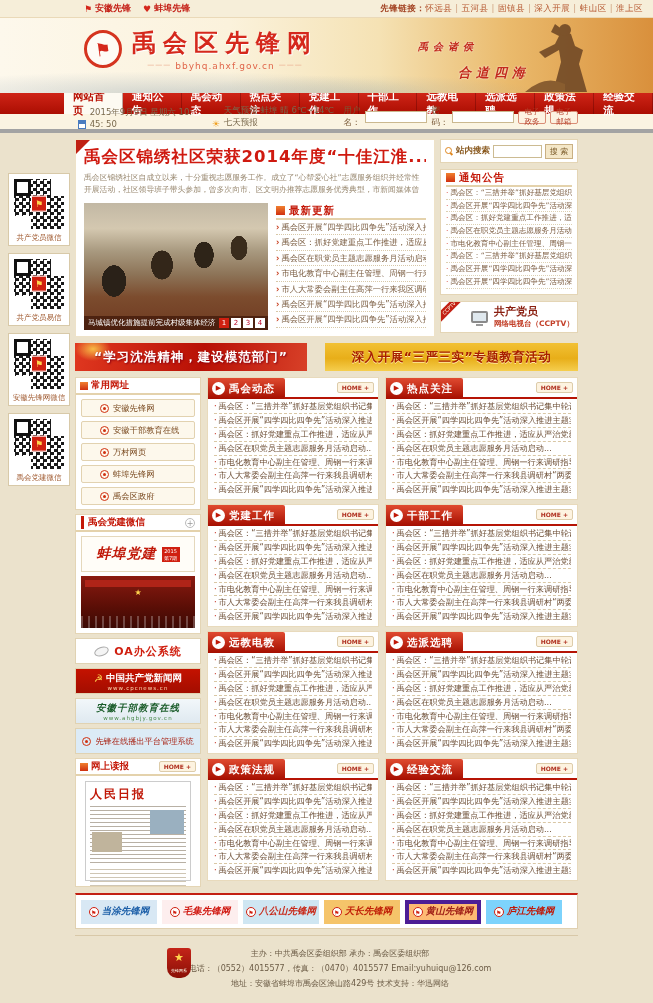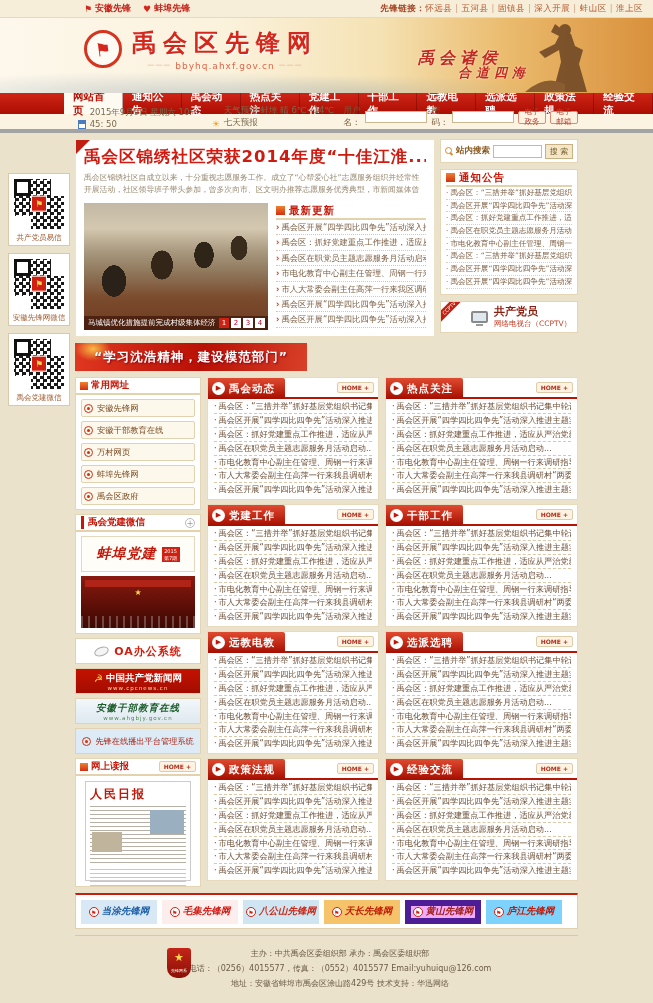--- a/index.html
+++ b/index.html
@@ -30,21 +30,21 @@
              radial-gradient(40% 100% at 55% 100%, rgba(120,145,165,.22), rgba(120,145,165,0) 70%); }
 .logo { position:absolute; left:84px; top:9px; display:flex; align-items:center; gap:10px; }
 .emblem { width:38px; height:38px; border:3px solid #d5341f; border-radius:50%;
   display:flex; align-items:center; justify-content:center; background:rgba(255,255,255,.6); }
 .emblem span { color:#d5281c; font-size:18px; transform:rotate(-8deg); }
 .lt { text-align:center; }
 .site-name { color:#d5281c; font-size:24px; font-weight:bold; letter-spacing:7px; text-shadow:1px 1px 0 #fff; }
 .site-url { color:#e0664a; font-size:9px; margin-top:2px; letter-spacing:1px; }
 .site-url::before,.site-url::after { content:"———"; color:#e9a183; margin:0 4px; font-size:7px; vertical-align:2px; }
 .statue { position:absolute; right:48px; top:4px; opacity:.85; }
-.cal1 { position:absolute; left:418px; top:30px; color:#c3291c; font-size:16px; font-weight:bold;
+.cal1 { position:absolute; left:418px; top:22px; color:#c3291c; font-size:10px; font-weight:bold;
   font-style:italic; letter-spacing:5px; text-shadow:0 0 2px rgba(255,255,255,.9); }
 .cal2 { position:absolute; left:458px; top:46px; color:#c3291c; font-size:13px; font-weight:bold;
   font-style:italic; letter-spacing:5px; text-shadow:0 0 2px rgba(255,255,255,.9); }
 
 
 .nav { height:21px; background:linear-gradient(#cf2417,#ab0e02); display:flex; padding-left:64px; }
 .nav li { height:21px; display:flex; align-items:center; padding:0 9px; color:#fff; font-size:10.5px;
   font-weight:bold; border-right:1px solid rgba(80,0,0,.35); cursor:pointer; }
 .nav li:first-child { background:#fdfaf2; color:#b80f02; }
 
@@ -111,38 +111,38 @@
 .noticebox li { height:12.7px; line-height:12.7px; font-size:7.6px; color:#7b5b3f;
   border-bottom:1px dotted #ddd0b2; white-space:nowrap; overflow:hidden; cursor:pointer; }
 .noticebox li .b { color:#d02010; margin-right:2px; }
 .ccptv { background:#fff; border:1px solid #e4d5b5; margin-top:6px; height:32px; position:relative;
   display:flex; align-items:center; padding-left:30px; gap:6px; overflow:hidden; }
 .ribbon { position:absolute; left:-14px; top:2px; width:44px; transform:rotate(-45deg);
   background:#c32013; color:#ffe; font-size:5px; text-align:center; line-height:8px; }
 .tv { width:17px; height:12px; border:2px solid #8a8a8a; border-radius:2px; background:#dfe8ee; position:relative; }
 .tv::after { content:""; position:absolute; left:3px; bottom:-5px; width:7px; height:2px; background:#999; }
 .ccptv .l1 { color:#8a1f10; font-weight:bold; font-size:11px; line-height:1.2; }
-.ccptv .l2 { color:#c3412a; font-size:7.5px; }
+.ccptv .l2 { color:#c3412a; font-size:7.5px;font-weight:bold; }
 
 .midbans { display:flex; margin-top:6px; gap:18px; }
 .mb { height:28px; display:flex; align-items:center; justify-content:center; font-weight:bold; font-size:12.5px; cursor:pointer; }
 .mb-left { width:232px; color:#fff; letter-spacing:1px; text-shadow:1px 1px 2px #801; background:
   radial-gradient(30px 20px at 18px 6px, rgba(255,220,80,.8), transparent 60%),
   linear-gradient(100deg,#e03820,#b81005 55%,#d84028); }
 .mb-right { flex:1; color:#a82000; letter-spacing:.5px; text-shadow:0 1px 0 #ffe9a0; background:
   linear-gradient(180deg,#f2c135,#e8ae19 55%,#f5ce4e); }
 
 
 .grid { display:flex; gap:6px; margin-top:6px; align-items:flex-start; }
 .col-left { width:126px; flex:none; }
 .col-mid { width:172px; flex:none; }
 .col-right { flex:1; min-width:0; }
 .lbox { background:#fff; border:1px solid #e4d5b5; margin-bottom:4px; }
 .sitebtn { display:flex; align-items:center; gap:4px; margin:4px 5px; height:18px; background:#fdf8ec;
-  border:1px solid #e2d2b0; border-radius:2px; padding-left:2px; font-size:8.3px; color:#7a4a20; cursor:pointer; }
+  border:1px solid #e2d2b0; border-radius:2px; padding-left:18px; font-size:8.3px; color:#7a4a20; cursor:pointer; }
 .cico { width:9px; height:9px; border-radius:50%; border:1.5px solid #d03010; position:relative; flex:none; }
 .cico::after { content:""; position:absolute; left:2px; top:2px; width:3px; height:3px; border-radius:50%; background:#d03010; }
 .wxhead { display:flex; align-items:center; justify-content:space-between; height:17px;
   border-bottom:2px solid #e4d2ac; padding:0 5px; }
 .wxhead .t { color:#c41808; font-size:9.5px; font-weight:bold; border-left:3px solid #c41808; padding-left:4px; }
 .wxhead .plus { width:10px; height:10px; border:1px solid #bbb; border-radius:50%; color:#999;
   font-size:8px; line-height:9px; text-align:center; }
 .wxcard1 { margin:4px 5px; height:36px; border:1px solid #e5d8bc; display:flex; align-items:center;
   justify-content:center; gap:5px; background:#fffdf8; }
 .wxcard1 .cal { color:#c01808; font-size:14px; font-weight:bold; font-style:italic; letter-spacing:1px; }
@@ -195,21 +195,21 @@
 
 
 .friends { margin-top:2px; background:#fff; border:1px solid #e0d0b0; border-top:2px solid #c32013;
   height:36px; display:flex; align-items:center; gap:5px; padding:0 5px; }
 .fb { width:76px; height:24px; display:flex; align-items:center; justify-content:center; gap:3px;
   font-size:9.5px; font-weight:bold; font-style:italic; cursor:pointer; white-space:nowrap; }
 .fb .fi { width:10px; height:10px; background:#fff; border:1px solid #d02010; border-radius:50%;
   color:#d02010; font-size:6px; text-align:center; line-height:9px; font-style:normal; flex:none; }
 .fb1 { background:#d8e8f4; color:#1c5fa8; } .fb2 { background:#fdeeee; color:#d01810; }
 .fb3 { background:#cfe6f2; color:#c82818; } .fb4 { background:#f5c46a; color:#c02008; }
-.fb5 { background:#f0abfc; color:#a02018; border:6px solid #4c1d95; } .fb6 { background:#7dd3fc; color:#c01808; }
+.fb5 { background:#fdba74; color:#a02018; border:4px solid #4c1d95; } .fb6 { background:#7dd3fc; color:#c01808; }
 
 
 .footer { margin-top:6px; border-top:1px solid #d8c8a8; position:relative; height:66px; padding-top:10px; }
 .fshield { position:absolute; left:92px; top:12px; width:24px; height:30px;
   background:linear-gradient(#c42418,#8a1006); border-radius:3px 3px 10px 10px; text-align:center; }
 .fshield .st { color:#ffd34e; font-size:11px; line-height:20px; }
 .fshield .sb { color:#ffe; font-size:4px; }
 .ftext { margin-left:85px; width:360px; text-align:center; font-size:8px; color:#6b5b45; line-height:1.9; }
 </style>
 </head>
@@ -275,20 +275,24 @@
     <label>密码：</label>
     <input style="">
     <a class="ibtn">电子政务</a>
     <a class="ibtn">电子邮箱</a>
   </div>
 </div>
 
 <div class="main">
 
   <div class="qr-rail">
+      <div class="qrb">
+      <div class="qr"></div>
+      <div class="cap">共产党员微信</div>
+    </div>
       <div class="qrb">
       <div class="qr"></div>
       <div class="cap">共产党员易信</div>
     </div>
       <div class="qrb">
       <div class="qr"></div>
       <div class="cap">安徽先锋网微信</div>
     </div>
       <div class="qrb">
       <div class="qr"></div>
@@ -358,20 +362,21 @@
         <div>
           <div class="l1">共产党员</div>
           <div class="l2">网络电视台（CCPTV）</div>
         </div>
       </div>
     </div>
   </div>
 
   <div class="midbans">
     <div class="mb mb-left">“学习沈浩精神，建设模范部门”</div>
+    <div class="mb mb-right">深入开展“三严三实”专题教育活动</div>
   </div>
 
   <div class="grid">
 
     <div class="col-left">
       <div class="lbox">
         <div class="readhead">
             <span class="sq"></span>
             <span class="bt">常用网址</span>
           </div>
@@ -623,18 +628,18 @@
       </a>
   </div>
 
   <div class="footer">
     <div class="fshield">
       <div class="st">★</div>
         <div class="sb">先锋网系</div>
     </div>
     <div class="ftext">
       <div>主办：中共禹会区委组织部  承办：禹会区委组织部</div>
-      <div>电话：（0256）4015577，传真：（0552）4015577   Email:yuhuiqu@126.com</div>
+      <div>电话：（0552）4015577，传真：（0470）4015577   Email:yuhuiqu@126.com</div>
       <div>地址：安徽省蚌埠市禹会区涂山路429号  技术支持：华迅网络</div>
     </div>
   </div>
 
 </div>
 
 </body></html>

